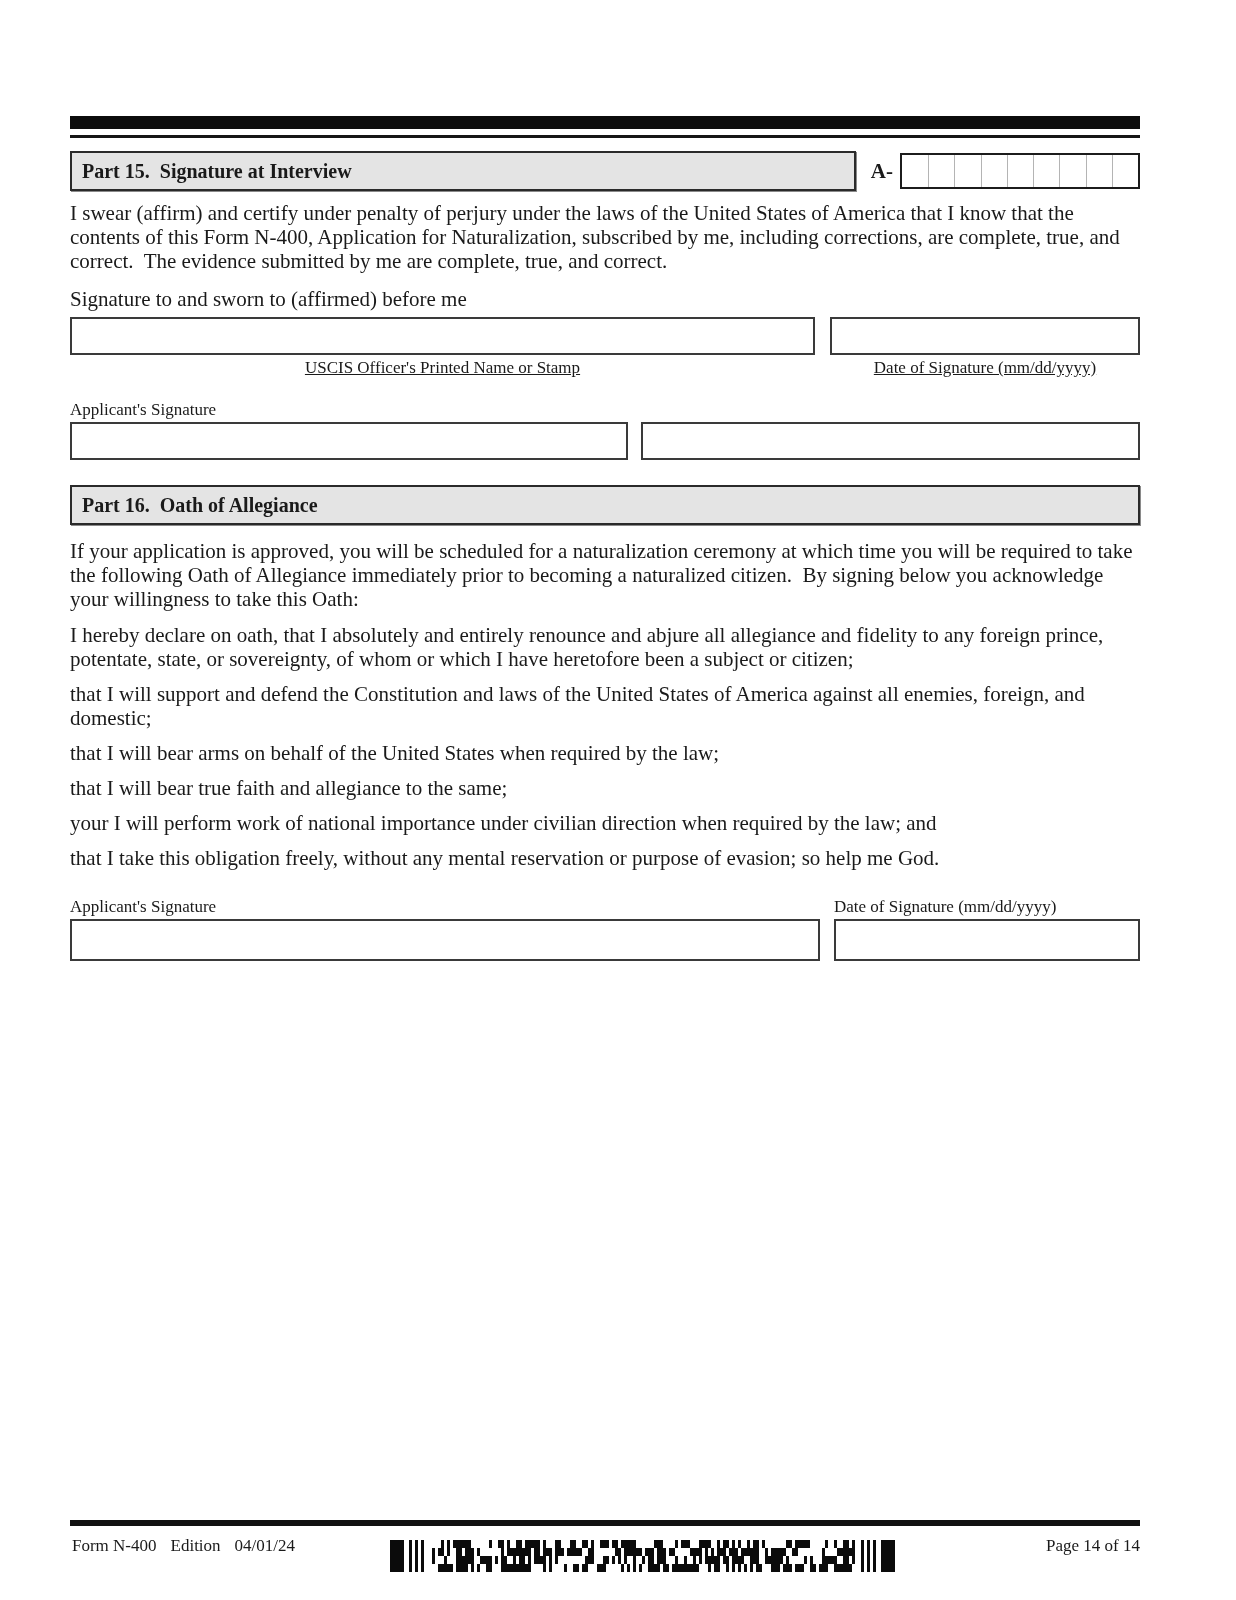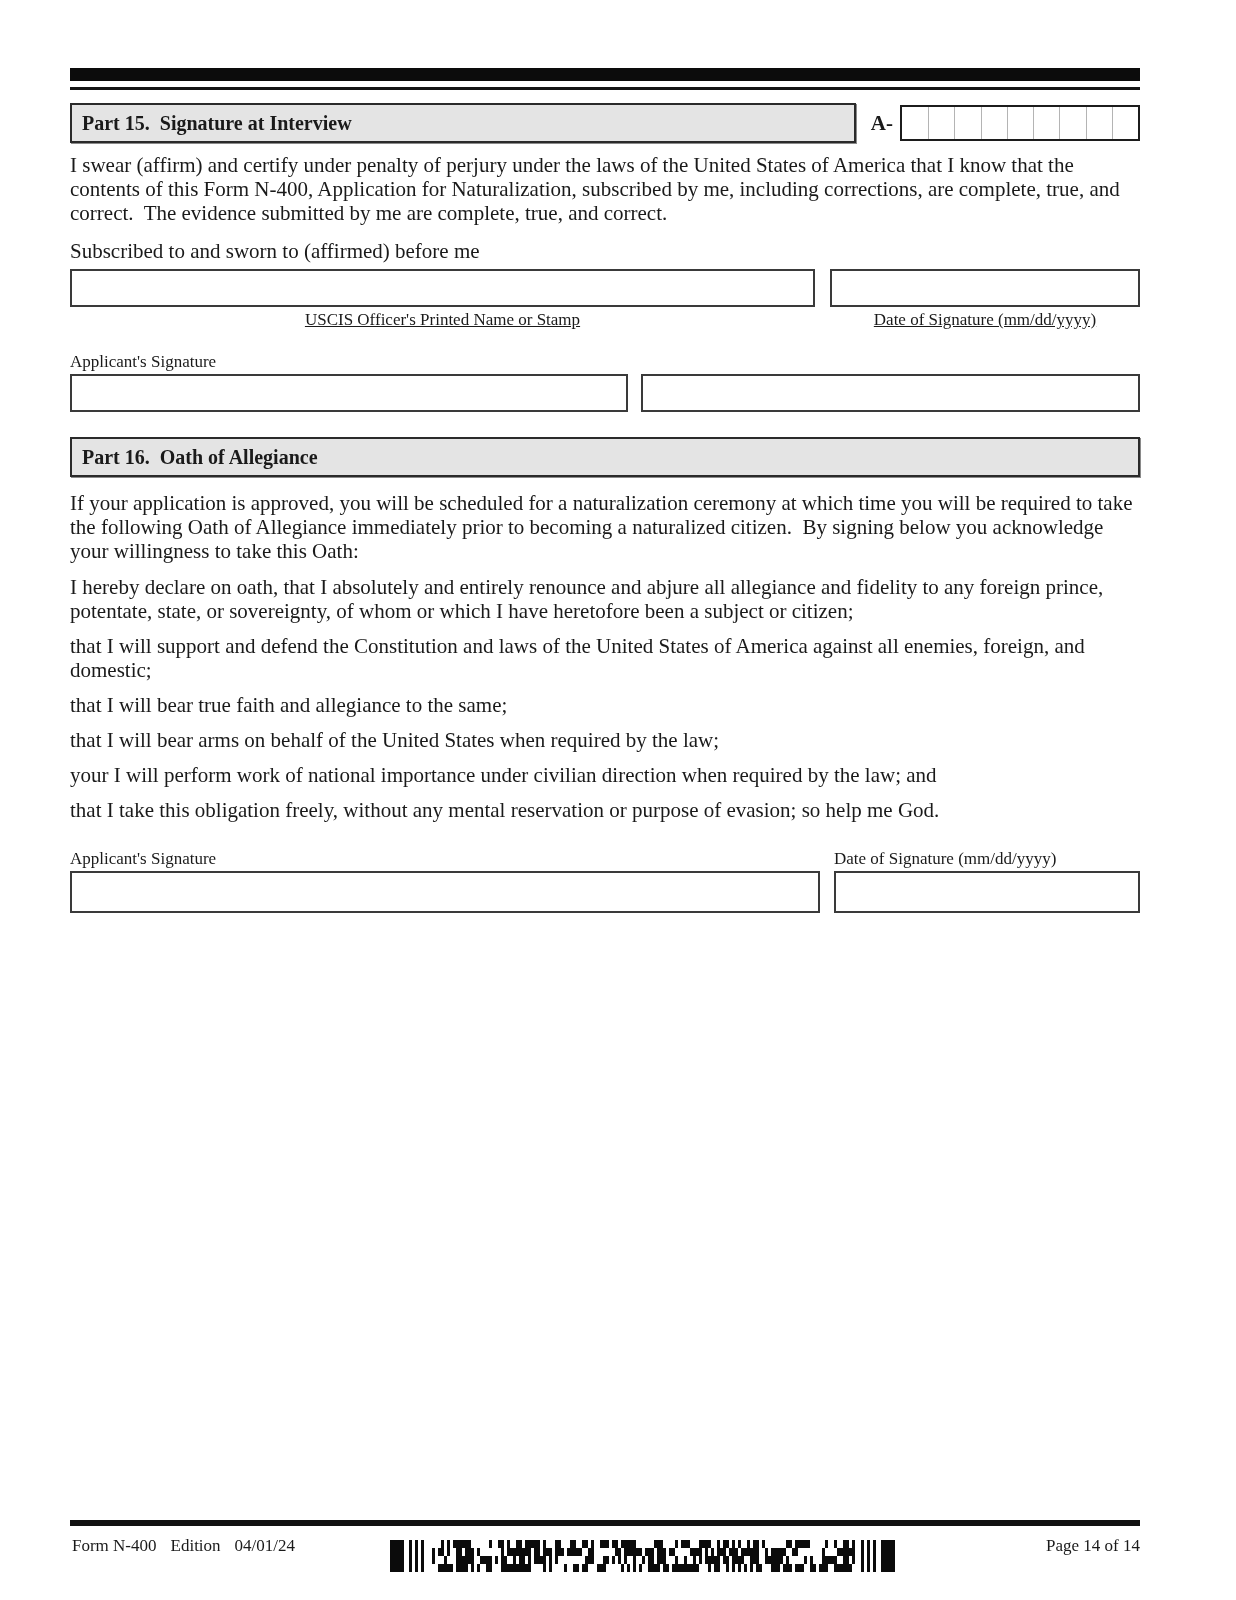--- a/index.html
+++ b/index.html
@@ -6,21 +6,21 @@
   html,body { background:#ffffff; }
   .page {
     position:relative;
     width:1236px; height:1600px;
     margin:0 auto;
     background:#ffffff;
     font-family:"Liberation Serif", serif;
     color:#1a1a1a;
     overflow:hidden;
   }
-  .content { padding:68px 96px 0 70px; }
+  .content { padding:68px 96px 0 70px;margin-top:48px; }
 
   .rule-thick { height:13px; background:#0c0c0c; }
   .rule-gap   { height:6px; }
   .rule-thin  { height:3px; background:#161616; }
 
   .part-header-row { display:flex; align-items:center; margin-top:13px; height:40px; }
   .part-header {
     background:#e4e4e4;
     border:2px solid #2a2a2a;
     box-shadow:1px 1px 0 #8a8a8a;
@@ -112,21 +112,21 @@
             <div class="anumber-cell"></div>
             <div class="anumber-cell"></div>
             <div class="anumber-cell"></div>
             <div class="anumber-cell"></div>
           </div>
       </div>
     </div>
 
     <p class="body-text intro15">I swear (affirm) and certify under penalty of perjury under the laws of the United States of America that I know that the contents of this Form N-400, Application for Naturalization, subscribed by me, including corrections, are complete, true, and correct.  The evidence submitted by me are complete, true, and correct.</p>
 
-    <p class="body-text subscribed">Subscribed to and sworn to (affirmed) before me</p>
+    <p class="body-text subscribed">Signature to and sworn to (affirmed) before me</p>
 
     <div class="field-row">
       <input type="text" class="box-input officer-name-input" value="" style="">
       <input type="text" class="box-input date15-input" value="" style="">
     </div>
     <div class="under-labels">
       <div class="under-label-name">USCIS Officer's Printed Name or Stamp</div>
       <div class="under-label-date">Date of Signature (mm/dd/yyyy)</div>
     </div>
 
@@ -139,22 +139,22 @@
     </div>
 
     <div class="part-header part16-header">
       <span>Part 16.  Oath of Allegiance</span>
     </div>
 
     <p class="body-text intro16">If your application is approved, you will be scheduled for a naturalization ceremony at which time you will be required to take the following Oath of Allegiance immediately prior to becoming a naturalized citizen.  By signing below you acknowledge your willingness to take this Oath:</p>
 
     <p class="body-text oath-p oath-first">I hereby declare on oath, that I absolutely and entirely renounce and abjure all allegiance and fidelity to any foreign prince, potentate, state, or sovereignty, of whom or which I have heretofore been a subject or citizen;</p>
     <p class="body-text oath-p">that I will support and defend the Constitution and laws of the United States of America against all enemies, foreign, and domestic;</p>
+    <p class="body-text oath-p">that I will bear arms on behalf of the United States when required by the law;</p>
     <p class="body-text oath-p">that I will bear true faith and allegiance to the same;</p>
-    <p class="body-text oath-p">that I will bear arms on behalf of the United States when required by the law;</p>
     <p class="body-text oath-p">your I will perform work of national importance under civilian direction when required by the law; and</p>
     <p class="body-text oath-p">that I take this obligation freely, without any mental reservation or purpose of evasion; so help me God.</p>
 
     <div class="sig-labels-row16">
       <div class="sig-label-applicant16">Applicant's Signature</div>
       <div class="sig-label-date16">Date of Signature (mm/dd/yyyy)</div>
     </div>
     <div class="sig-row16">
       <input type="text" class="box-input applicant-sig16-input" value="" style="">
       <input type="text" class="box-input date16-input" value="" style="">

